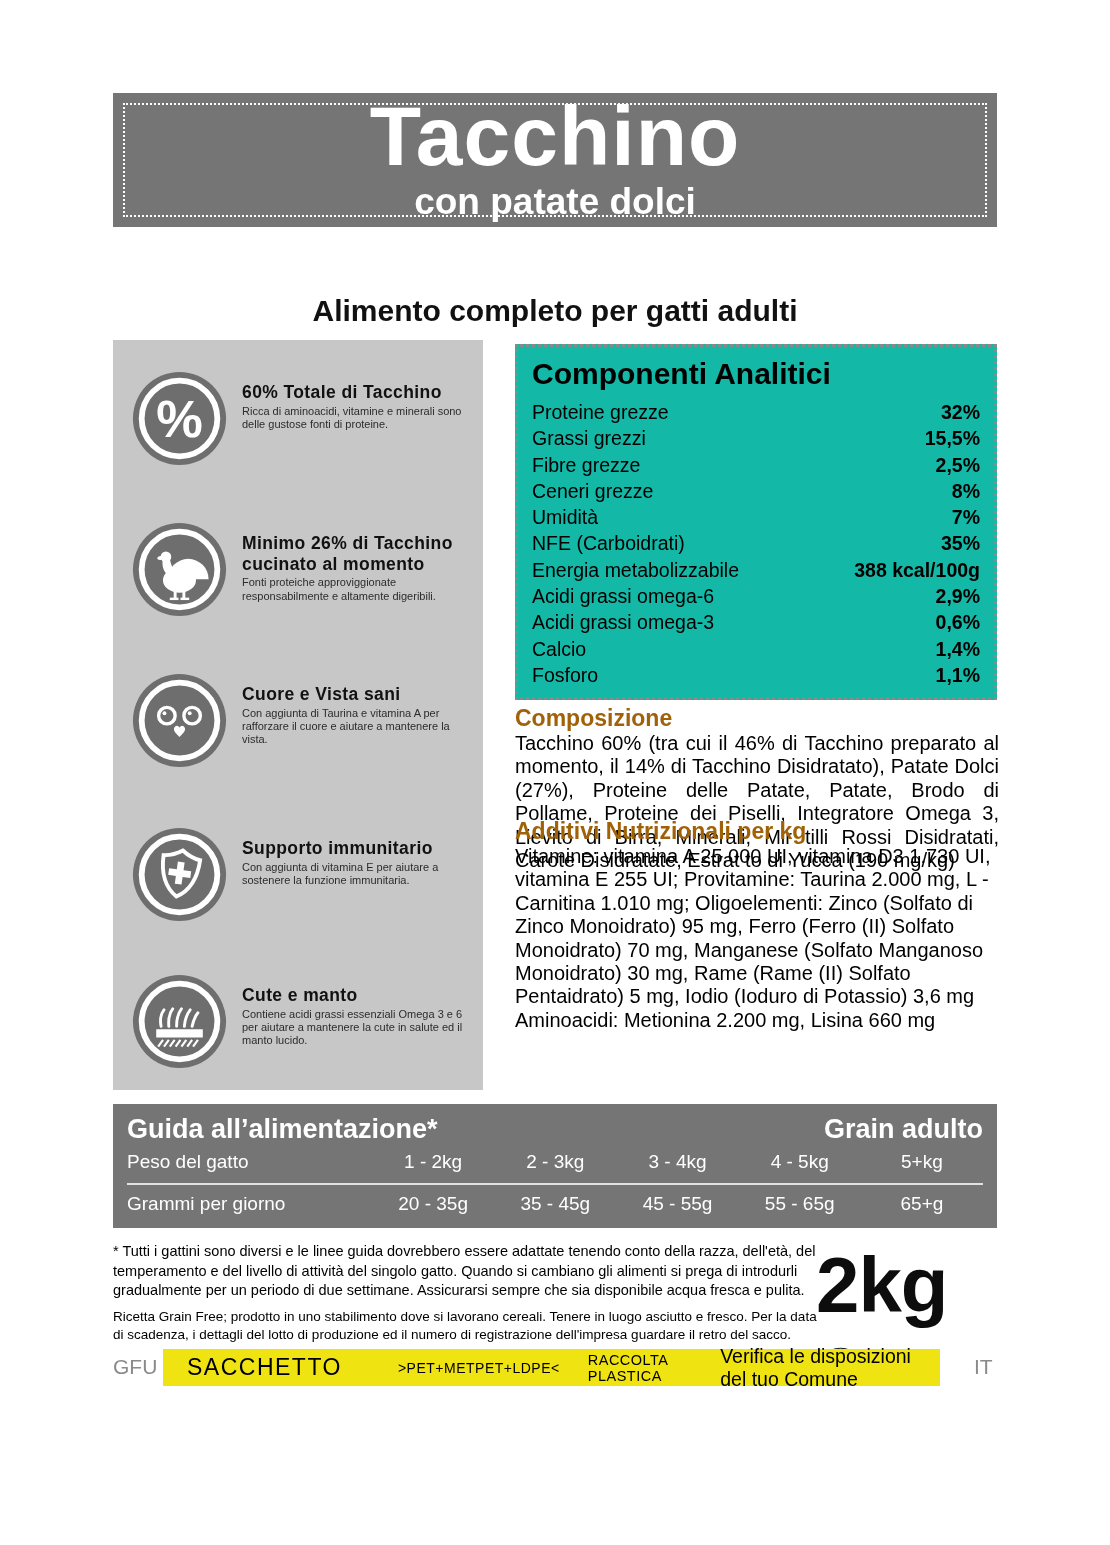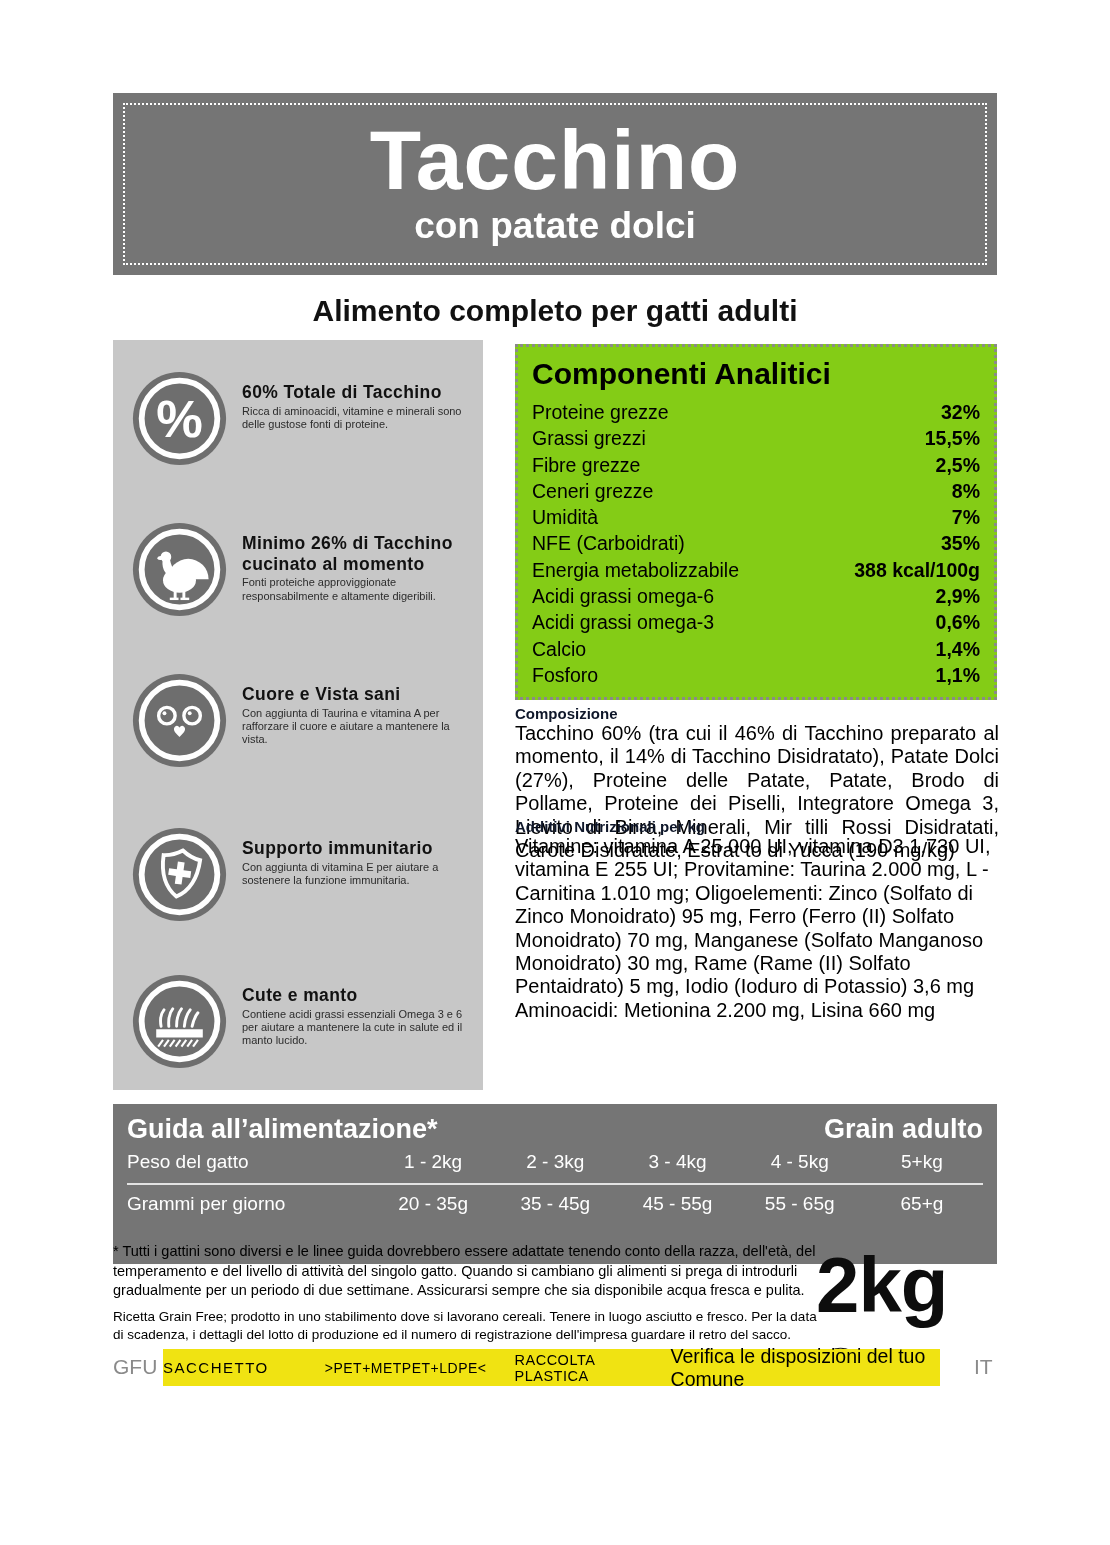--- a/index.html
+++ b/index.html
@@ -1,55 +1,55 @@
 <!DOCTYPE html>
 <html><head>
 <meta charset="utf-8">
 <style>
   * { margin:0; padding:0; box-sizing:border-box; }
   html,body { background:#ffffff; }
   body { font-family:"Liberation Sans", sans-serif; }
   .page { position:relative; width:1110px; height:1545px; background:#fff; overflow:hidden; }
 
   
-  .header-box { position:absolute; left:113px; top:93px; width:884px; height:182px; background:#757575; }
+  .header-box { position:absolute; left:113px; top:93px; width:884px; height:134px; background:#757575; }
   .header-inner { position:absolute; left:10px; top:10px; right:10px; bottom:10px; border:2px dotted #ffffff;
                   display:flex; flex-direction:column; align-items:center; justify-content:center; color:#fff; }
   .header-title { font-size:84px; font-weight:bold; line-height:0.95; letter-spacing:1px; }
   .header-sub { font-size:37px; font-weight:bold; margin-top:4px; }
 
   .tagline { position:absolute; left:113px; top:294px; width:884px; text-align:center;
              font-size:30px; font-weight:bold; color:#111; }
 
   
   .benefits-panel { position:absolute; left:113px; top:340px; width:370px; height:750px; background:#c7c7c7; }
   .benefit { position:absolute; left:18px; width:340px; display:flex; }
   .benefit .icon-wrap { width:97px; height:97px; flex:0 0 97px; }
   .benefit .btext { margin-left:14px; width:235px; padding-top:12px; }
   .benefit .btitle { font-size:17.5px; font-weight:bold; letter-spacing:0.4px; line-height:1.18; color:#111; }
   .benefit .bbody { font-size:11px; line-height:1.22; color:#2c2c2c; margin-top:2px; }
   .b1 { top:30px; } .b2 { top:181px; } .b3 { top:332px; } .b4 { top:486px; } .b5 { top:633px; }
 
   
   .analytics-box { position:absolute; left:515px; top:344px; width:482px; height:356px;
-                   border:3px dotted #8a8a8a; padding:6px 14px 0 14px; background:#84cc16; }
+                   border:3px dotted #8a8a8a; padding:6px 14px 0 14px; background:#14b8a6; }
   .analytics-title { font-size:30px; font-weight:bold; color:#000; margin:4px 0 8px 0; }
   .analytics-row { display:flex; justify-content:space-between; align-items:baseline;
                    font-size:19.5px; line-height:26.3px; color:#000; }
   .analytics-row .a-value { font-weight:bold; }
 
   
   .composition { position:absolute; left:515px; top:705px; width:484px; }
   .additives { position:absolute; left:515px; top:818px; width:484px; }
-  .section-title { font-size:15px; font-weight:bold; color:#0f172a; }
+  .section-title { font-size:23px; font-weight:bold; color:#a16207; }
   .section-body { font-size:20px; line-height:1.17; color:#000; }
   .composition .section-body { text-align:justify; }
 
   
-  .feeding-table { position:absolute; left:113px; top:1104px; width:884px; height:160px;
+  .feeding-table { position:absolute; left:113px; top:1104px; width:884px; height:124px;
                    background:#757575; color:#fff; padding:8px 14px; }
   .ft-header { display:flex; justify-content:space-between; font-size:27px; font-weight:bold; line-height:34px; }
   .ft-row { display:flex; font-size:19px; line-height:26px; margin-top:3px; }
   .ft-label { width:245px; }
   .ft-cell { flex:1; text-align:center; }
   .ft-sep { border:none; border-top:2px solid #e3e3e3; margin:8px 0 6px 0; }
 
   
   .note-asterisk { position:absolute; left:113px; top:1242px; width:706px;
                    font-size:14.5px; line-height:1.36; color:#000; }
@@ -58,21 +58,21 @@
 
   
   .weight { position:absolute; left:812px; top:1240px; display:flex; align-items:baseline;flex-direction:column; }
   .weight-value { font-size:78px; font-weight:bold; color:#0d0d0d; letter-spacing:-1px; }
   .weight-e { font-size:58px; font-family:"DejaVu Sans", sans-serif; color:#1a1a1a; margin-left:4px; }
 
   
   .footer-gfu { position:absolute; left:113px; top:1355px; font-size:21px; color:#8a8a8a; }
   .yellow-bar { position:absolute; left:163px; top:1349px; width:777px; height:37px; background:#f0e312;
                 display:flex; align-items:center; color:#000; }
-  .yb-bag { font-size:15px; letter-spacing:1.5px; }
+  .yb-bag { font-size:23px; letter-spacing:1.5px; margin-left:24px; }
   .yb-material { font-size:14px; letter-spacing:0.5px; margin-left:56px; }
   .yb-collection { font-size:14.5px; letter-spacing:0.5px; margin-left:28px; }
   .yb-municipal { font-size:19.5px; margin-left:28px; }
   .footer-it { position:absolute; left:974px; top:1355px; font-size:21px; color:#8a8a8a; }
 </style>
 </head>
 <body>
 
 <div class="page">
 

